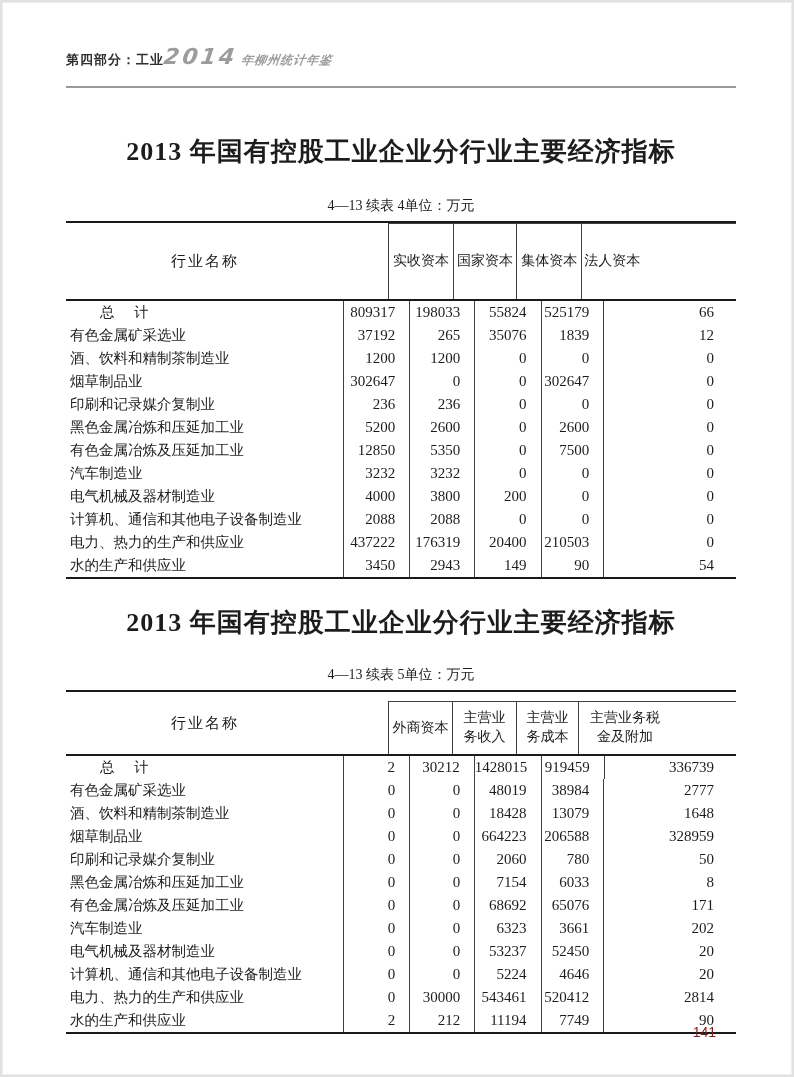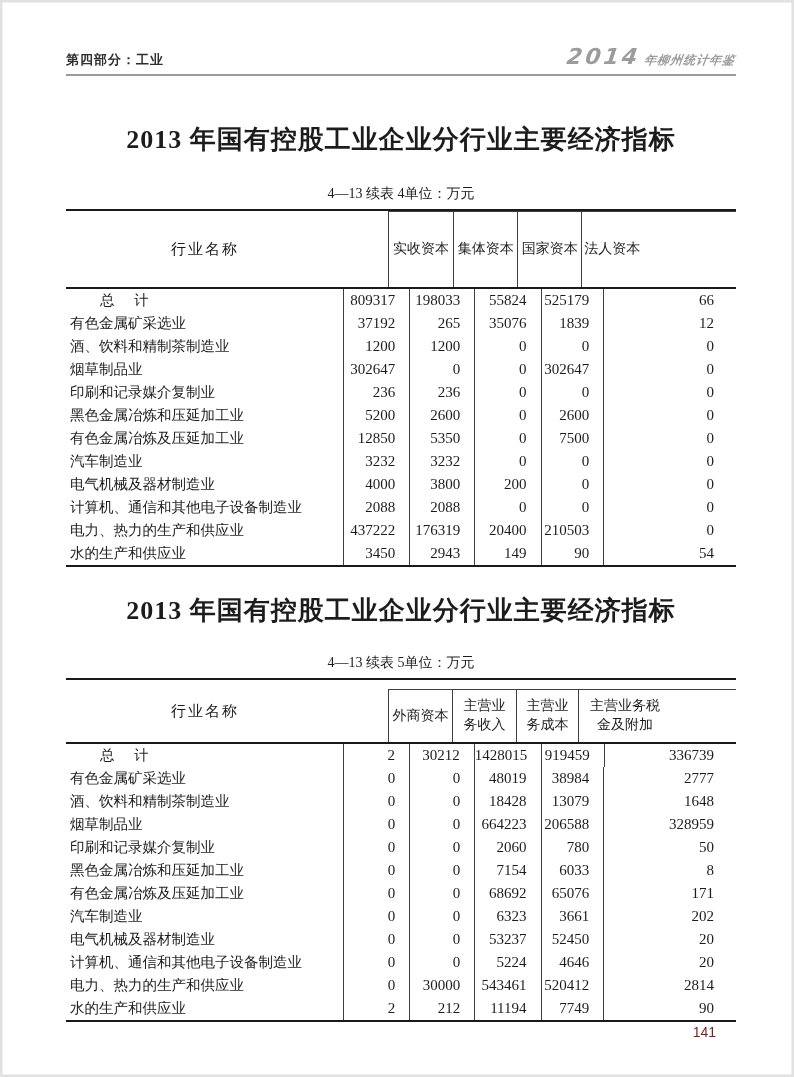--- a/index.html
+++ b/index.html
@@ -14,23 +14,23 @@
     font-family:"Liberation Serif","DejaVu Serif",serif;
     color:#1c1c1c;
     overflow:hidden;
   }
   .content{
     box-sizing:border-box;
     padding:44px 56px 0 64px; 
   }
   
   .page-header{
-    display:flex;justify-content:space-between;align-items:flex-end;
+    display:flex;align-items:flex-end;
     border-bottom:2px solid #9a9a9a;
-    padding-bottom:5px;
+    padding-bottom:17px;
   }
   .header-left{
     font-family:"Liberation Sans","DejaVu Sans",sans-serif;
     font-weight:bold;font-size:13px;color:#2e2e2e;letter-spacing:1px;
   }
   .header-right{
     color:#9c9c9c;font-style:italic;font-weight:bold;white-space:nowrap;
     transform:skewX(-8deg);
   }
   .logo-year{
@@ -135,22 +135,22 @@
         <section class="table-block t1">
           <div class="table-title">2013 年国有控股工业企业分行业主要经济指标</div>
           <div class="table-meta">
             <span class="sub-label">4—13 续表 4</span>
             <span class="unit-label">单位：万元</span>
           </div>
           <div class="thead">
             <div class="col-name">行业名称</div>
             <div class="head-cells">
               <div class="head-cell hc1">实收资本</div>
+              <div class="head-cell hc2">国家资本</div>
               <div class="head-cell hc3">集体资本</div>
-              <div class="head-cell hc2">国家资本</div>
               <div class="head-cell hc4">法人资本</div>
             </div>
           </div>
           <div class="tbody">
             <div class="row total-row">
               <div class="cell-name">总    计</div>
               <div class="num-cells">
                 <div class="cell-value vc1">809317</div>
                 <div class="cell-value vc2">198033</div>
                 <div class="cell-value vc3">55824</div>

